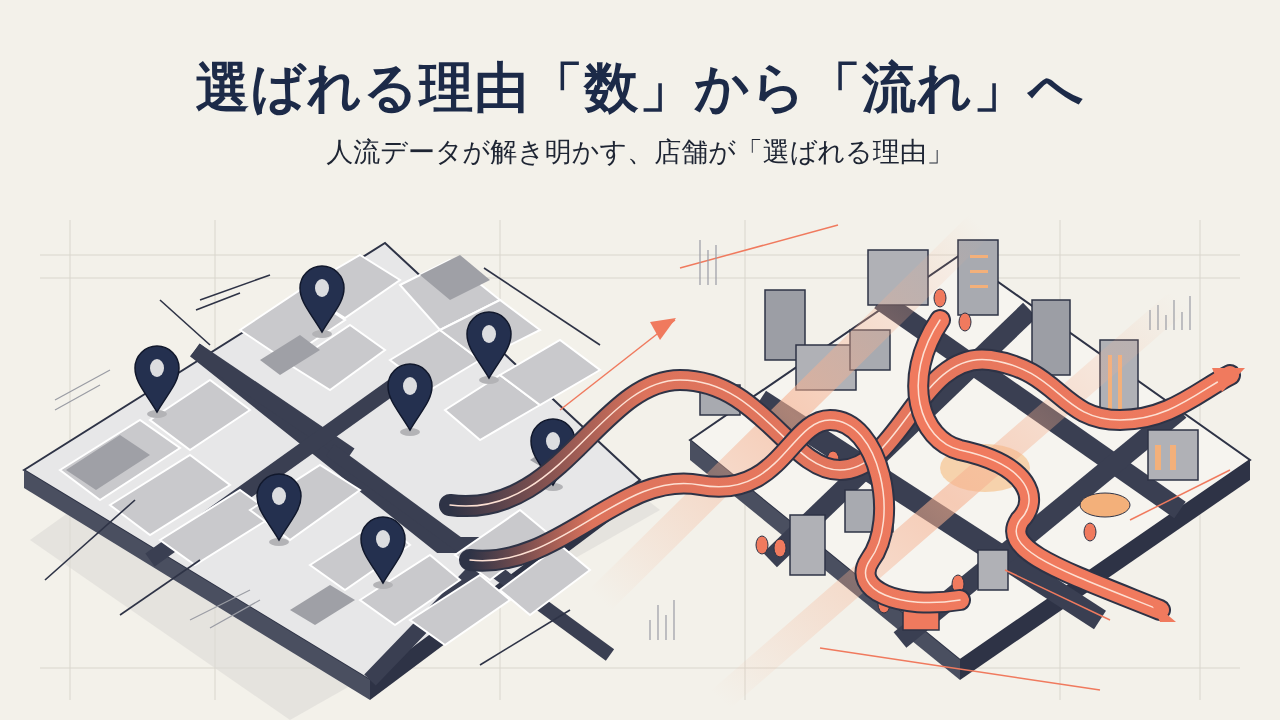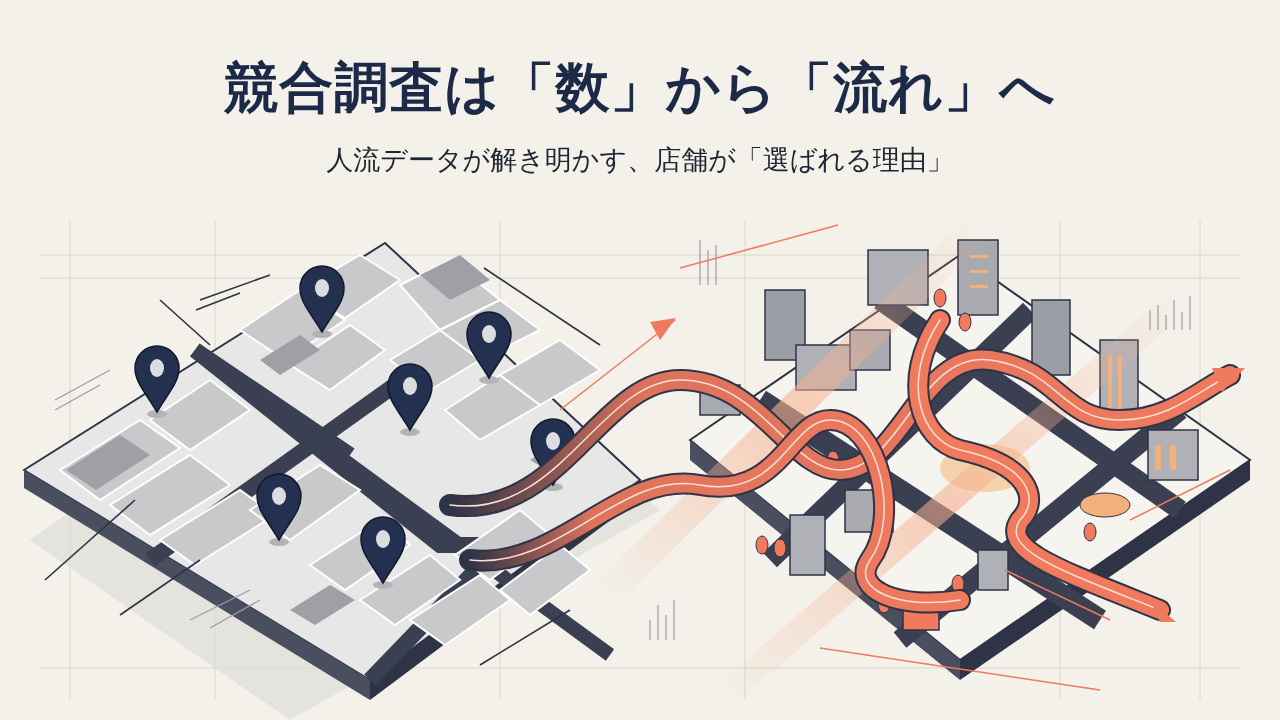--- a/index.html
+++ b/index.html
@@ -1,24 +1,24 @@
 <!DOCTYPE html>
 <html><head>
 <meta charset="utf-8">
 <style>
   html,body{margin:0;padding:0;}
   body{width:1280px;height:720px;overflow:hidden;background:#f3f1ea;font-family:"DejaVu Sans","Liberation Sans",sans-serif;position:relative;}
   .title{position:absolute;left:0;top:52px;width:1280px;text-align:center;font-size:54px;font-weight:bold;color:#1c2a48;letter-spacing:1px;}
-  .subtitle{position:absolute;left:0;top:142px;width:1280px;text-align:center;font-size:27px;color:#1e2533;}
+  .subtitle{position:absolute;left:0;top:134px;width:1280px;text-align:center;font-size:27px;color:#1e2533;}
   svg.art{position:absolute;left:0;top:0;}
 </style>
 </head>
 <body>
 
-<div class="title">競合調査は「数」から「流れ」へ</div>
+<div class="title">選ばれる理由「数」から「流れ」へ</div>
 <div class="subtitle">人流データが解き明かす、店舗が「選ばれる理由」</div>
 
 <svg class="art" width="1280" height="720" viewBox="0 0 1280 720">
   <defs>
     <linearGradient id="flowfade" x1="0" y1="0" x2="1" y2="0">
       <stop offset="0" stop-color="#f07a5e" stop-opacity="0"></stop>
       <stop offset="0.25" stop-color="#f07a5e" stop-opacity="0.9"></stop>
       <stop offset="1" stop-color="#f07a5e" stop-opacity="1"></stop>
     </linearGradient>
     <linearGradient id="beam" x1="0" y1="1" x2="1" y2="0">

